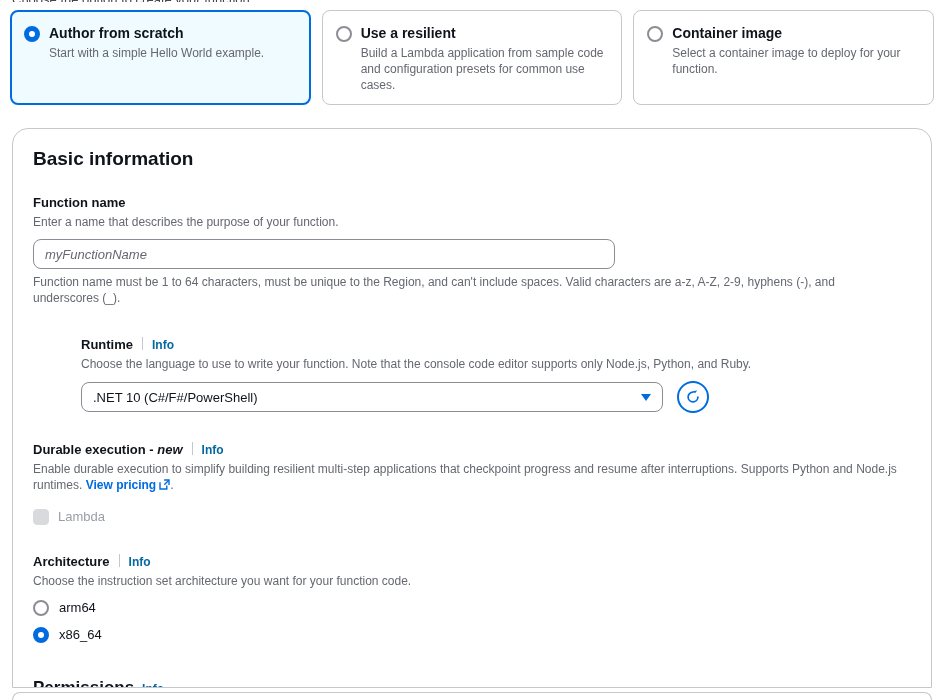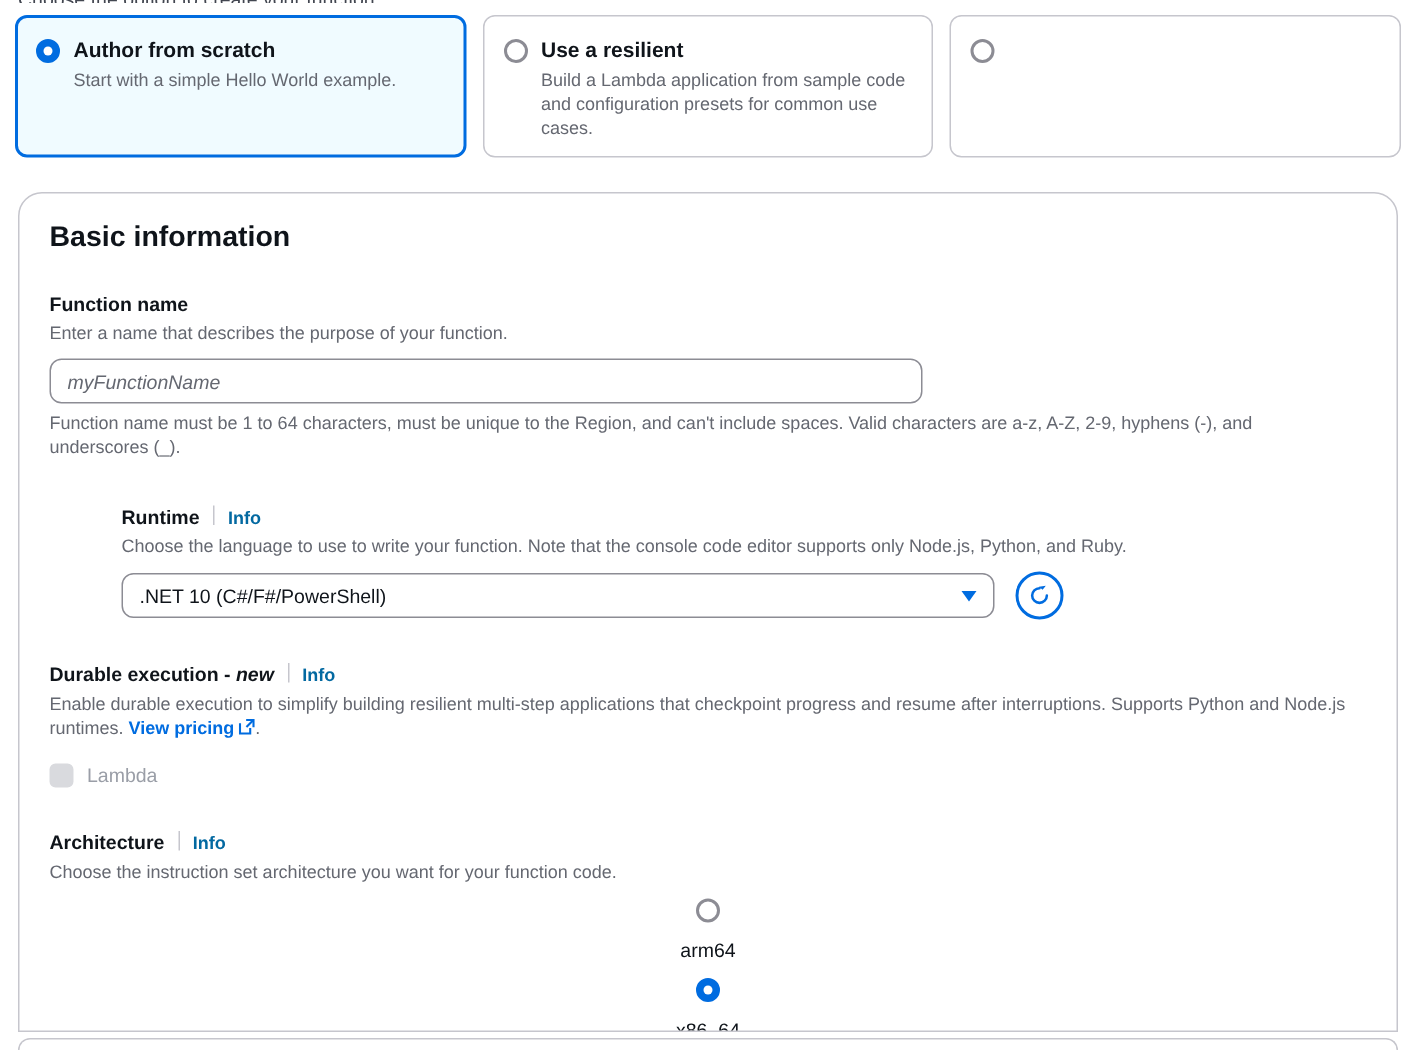--- a/index.html
+++ b/index.html
@@ -265,21 +265,20 @@
     color: #9a9ea7;
     line-height: 17px;
   }
 
   
   .radio-row {
     display: flex;
     align-items: center;
     gap: 10px;
     margin-top: 10px;
-    flex-direction: column;
   }
   .radio-row .radio { margin-top: 0; }
   .radio-label {
     font-size: 13px;
     color: #0f141a;
     line-height: 17px;
   }
 
   .section-gap-32 { margin-top: 30px; margin-left: 48px; }
   .section-gap-28 { margin-top: 28px; }
@@ -317,20 +316,24 @@
     <div class="tile">
       <span class="radio"></span>
       <div class="tile-body">
         <div class="tile-title">Use a resilient</div>
         <div class="tile-desc">Build a Lambda application from sample code and configuration presets for common use cases.</div>
       </div>
     </div>
 
     <div class="tile">
       <span class="radio"></span>
+      <div class="tile-body">
+        <div class="tile-title">Container image</div>
+        <div class="tile-desc">Select a container image to deploy for your function.</div>
+      </div>
     </div>
 
   </div>
 
   <div class="panel">
 
     <div class="panel-heading">Basic information</div>
 
     <div class="field">
       <div class="label-row">

